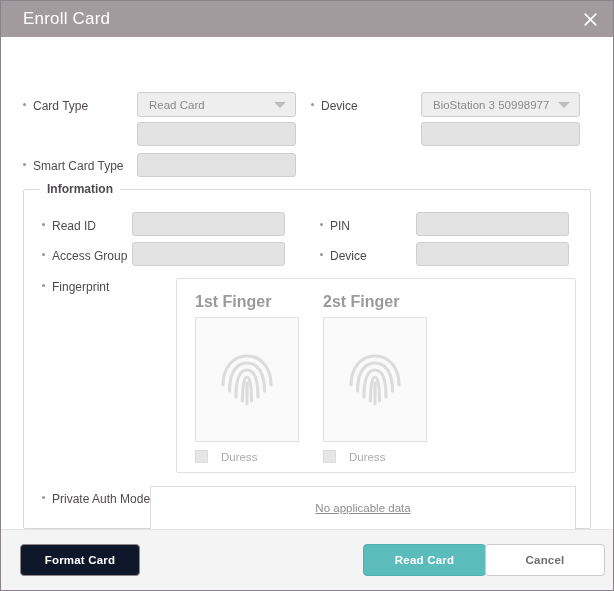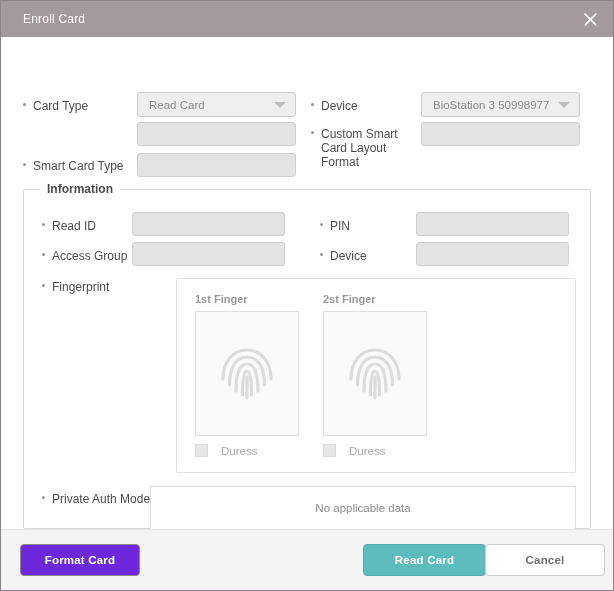--- a/index.html
+++ b/index.html
@@ -30,21 +30,21 @@
     height: 36px;
     background: #a39a9e;
     display: flex;
     align-items: center;
     justify-content: space-between;
     box-sizing: border-box;
     padding: 0 12px 0 22px;
   }
   .title-text {
     color: #ffffff;
-    font-size: 12px;
+    font-size: 17px;
     font-weight: 400;
     letter-spacing: .2px;
   }
   .close-btn {
     width: 26px;
     height: 26px;
     display: flex;
     align-items: center;
     justify-content: center;
     cursor: pointer;
@@ -145,21 +145,21 @@
     width: 400px;
     height: 195px;
     border: 1px solid #e0e0e0;
     border-radius: 2px;
     background: #ffffff;
     box-sizing: border-box;
   }
   .fp-slot { position: absolute; top: 14px; }
   .fp-caption {
     color: #9a9a9a;
-    font-size: 11px;
+    font-size: 16px;
     font-weight: bold;
     margin-bottom: 6px;
   }
   .fp-box {
     width: 104px;
     height: 125px;
     border: 1px solid #e0e0e0;
     background: #fafafa;
     box-sizing: border-box;
     display: flex;
@@ -196,20 +196,21 @@
     border: 1px solid #dddddd;
     background: #ffffff;
     box-sizing: border-box;
     display: flex;
     align-items: center;
     justify-content: center;
   }
   .pam-text {
     color: #8d8d8d;
     font-size: 11.5px;
+    text-decoration: underline;
   }
 
   
   .footer {
     position: absolute;
     left: 0;
     top: 528px;
     width: 612px;
     height: 61px;
     background: #f4f4f4;
@@ -226,21 +227,21 @@
     align-items: center;
     justify-content: center;
     font-size: 11.5px;
     font-weight: bold;
     cursor: pointer;
     letter-spacing: .2px;
   }
   .btn-format {
     left: 19px;
     width: 120px;
-    background: #6d28d9;
+    background: #0f172a;
     border: 1px solid #8e868b;
     color: #ffffff;
   }
   .btn-read {
     left: 362px;
     width: 123px;
     background: #5cbcbc;
     border: 1px solid #4fb0b0;
     color: #ffffff;
   }
@@ -287,24 +288,20 @@
 
     <div class="label" style="left:320px; top:62px;">
       <span class="bullet"></span>
       <span>Device</span>
     </div>
     <div class="select-box" style="left:420px; top:55px; width:159px; height:25px;">
       <span class="select-value">BioStation 3 50998977 (1…</span>
       <span class="caret"></span>
     </div>
 
-    <div class="label" style="left:320px; top:90px; width:100px;">
-      <span class="bullet"></span>
-      <span>Custom Smart Card Layout Format</span>
-    </div>
     <div class="input-box" style="left:420px; top:85px; width:159px; height:24px;"></div>
 
     <div class="information-group">
       <span class="group-legend">Information</span>
 
       <div class="label" style="left:28px; top:29px;">
         <span class="bullet"></span>
         <span>Read ID</span>
       </div>
       <div class="input-box" style="left:108px; top:22px; width:153px; height:24px;"></div>

